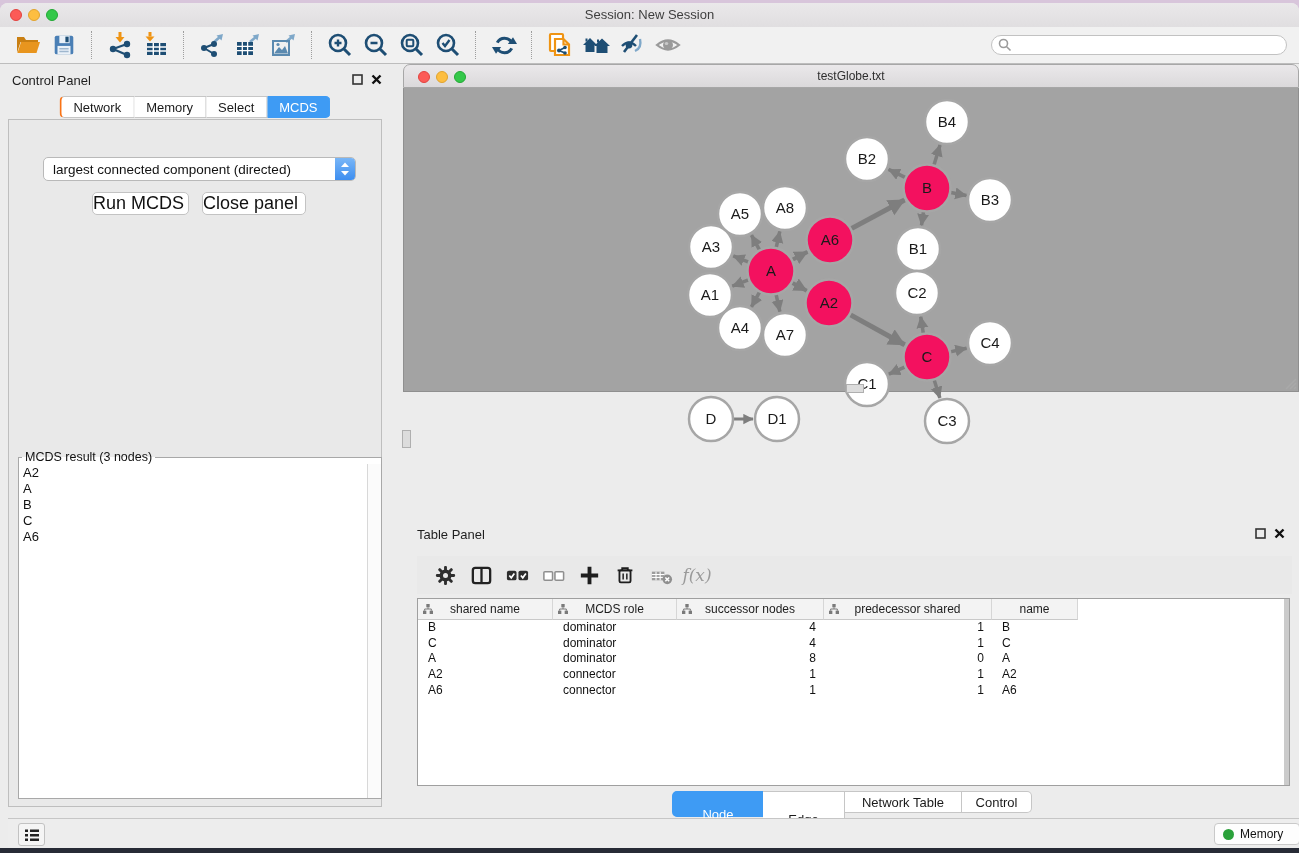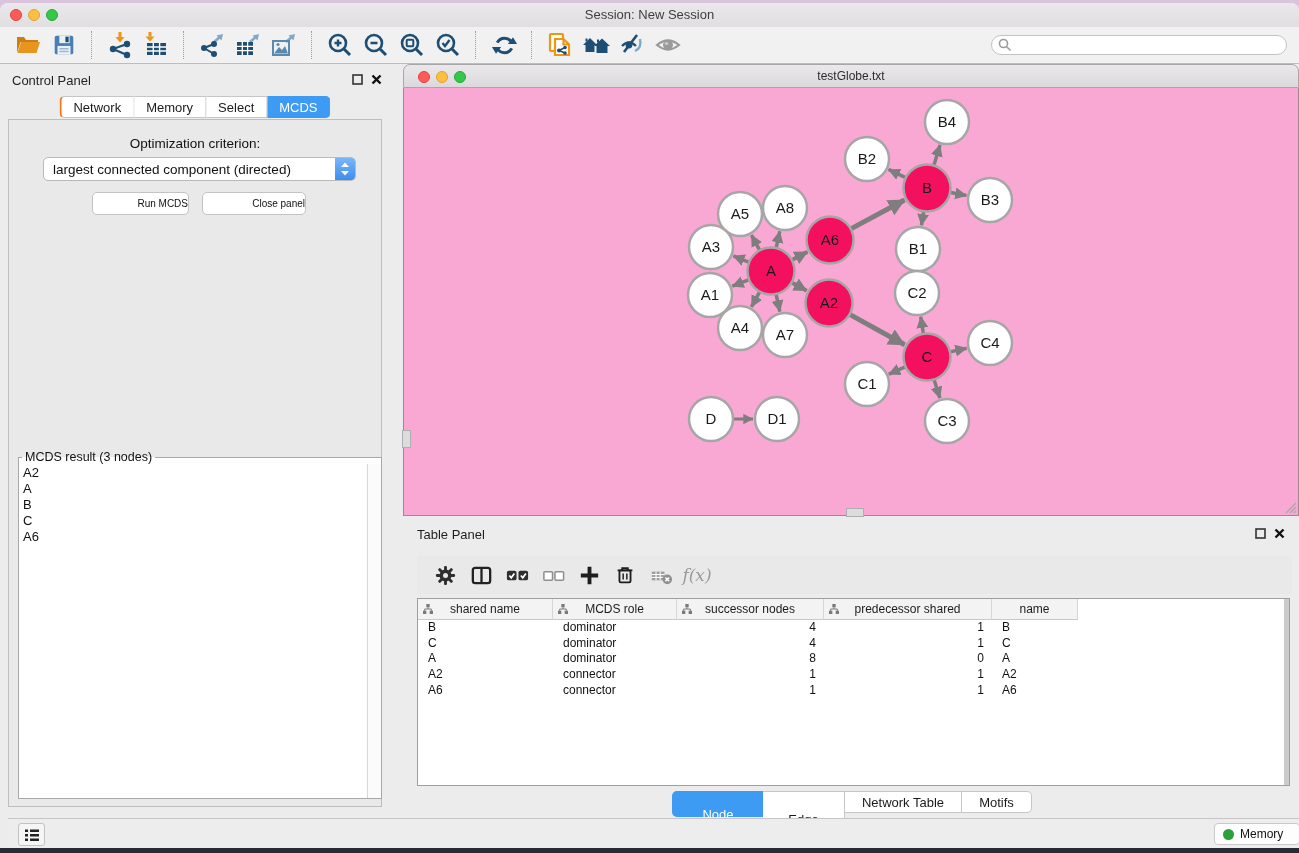--- a/index.html
+++ b/index.html
@@ -31,39 +31,39 @@
   .seg{height:22px;line-height:22px;font-size:13px;color:#1A1A1A;background:#FFF;border:1px solid #C6C6C6;border-left:none;padding:0 12px;text-align:center;box-sizing:border-box;cursor:default}
   .seg.first{border-left:2px solid #f97316;border-radius:5px 0 0 5px}
   .seg.last{border-radius:0 5px 5px 0}
   .seg.sel{background:#3E9BF4;border-color:#3E9BF4;color:#FFF}
   #cp-content{position:absolute;left:8px;top:54px;width:374px;height:688px;background:#E9E9E9;border:1px solid #BEBEBE;box-sizing:border-box}
   .opt-label{position:absolute;left:0;top:16px;width:100%;text-align:center;font-size:13.5px;color:#111}
   .dropdown{position:absolute;left:34px;top:37px;width:313px;height:24px;background:#FFF;border:1px solid #B9B9B9;border-radius:5px;box-sizing:border-box;display:flex;align-items:center}
   .dropdown .dd-text{flex:1;font-size:13.5px;color:#111;padding-left:9px;white-space:nowrap;overflow:hidden}
   .dd-stepper{width:20px;height:22px;border-radius:0 4px 4px 0;background:linear-gradient(#79B6F7,#3D8EF0);position:relative;flex:none}
   .dd-stepper svg{position:absolute;left:4px;top:3px}
-  .btn{position:absolute;height:23px;background:#FFF;border:1px solid #C3C3C3;border-radius:5px;font-size:10px;color:#111;text-align:right;line-height:21px;box-sizing:border-box;cursor:default}
+  .btn{position:absolute;height:23px;background:#FFF;border:1px solid #C3C3C3;border-radius:5px;font-size:18px;color:#111;text-align:left;line-height:21px;box-sizing:border-box;cursor:default}
   #run-btn{left:83px;top:72px;width:97px}
   #close-btn{left:193px;top:72px;width:104px}
   .mcds-box{position:absolute;left:9px;top:330px;width:362px;height:347px;background:#FFF;border:1px solid #A8A8A8;margin:0;padding:0}
   .mcds-box legend{font-size:12.5px;color:#111;padding:0 3px;margin-left:3px}
   #mcds-list{position:absolute;left:0;top:0;right:14px;bottom:0;padding:1px 0 0 4px;overflow:hidden}
   .mcds-item{font-size:13px;color:#111;height:16px;line-height:16px}
   .mcds-scroll{position:absolute;right:0;top:0;bottom:0;width:13px;background:#FBFBFB;border-left:1px solid #D8D8D8}
   .mcds-inner{position:relative;width:100%;height:100%}
 
   
   #net-window{position:absolute;left:403px;top:61px;width:896px;height:452px}
   .net-titlebar{position:relative;height:24px;background:linear-gradient(#EAE8EA,#DBD9DB);border:1px solid #A7A7A7;border-radius:7px 7px 0 0;box-sizing:border-box}
   .net-title-text{line-height:22px;text-align:center;font-size:12px;color:#2E2E2E}
   .ntl{position:absolute;top:6px;width:12px;height:12px;border-radius:50%;box-sizing:border-box}
   .ntl.red{left:14px;background:#FC5B57;border:1px solid #E2433F}
   .ntl.yellow{left:32px;background:#FDBE41;border:1px solid #E0A32E}
   .ntl.green{left:50px;background:#34C84A;border:1px solid #23A835}
-  .net-canvas{position:absolute;left:0;top:24px;width:896px;height:428px;background:#f9a8d4;border:1px solid #8F8F8F;border-top:none;box-sizing:border-box}
+  .net-canvas{position:absolute;left:0;top:24px;width:896px;height:304px;background:#a3a3a3;border:1px solid #8F8F8F;border-top:none;box-sizing:border-box}
   #graph-svg{position:absolute;left:0;top:0}
   .grip{position:absolute;right:1px;bottom:1px}
   .h-left{position:absolute;left:-2px;top:342px;width:7px;height:16px;background:#DCDCDC;border:1px solid #AFAFAF}
   .h-bottom{position:absolute;left:442px;bottom:-2px;width:16px;height:7px;background:#DCDCDC;border:1px solid #AFAFAF}
 
   
   #table-panel{position:absolute;left:403px;top:515px;width:896px;height:300px}
   .tp-title{position:absolute;left:14px;top:9px;font-size:13px;color:#1F1F1F}
   .tp-ctrls{position:absolute;right:14px;top:10px;display:flex;gap:8px;align-items:center}
   .tp-toolbar{position:absolute;left:14px;top:38px;width:875px;height:38px;background:#E9E9E9;display:flex;align-items:center;padding-left:10px;box-sizing:border-box}
@@ -277,21 +277,20 @@
             <path d="M1.5 1.5 L9.5 9.5 M9.5 1.5 L1.5 9.5" stroke="#111" stroke-width="2.4"></path>
           </svg>
       </div>
       <div class="cp-tabs">
         <div class="seg first">Network</div>
         <div class="seg">Memory</div>
         <div class="seg">Select</div>
         <div class="seg last sel">MCDS</div>
       </div>
       <div id="cp-content">
-        <div class="opt-label">Optimization criterion:</div>
         <div class="dropdown">
           <span class="dd-text">largest connected component (directed)</span>
           <span class="dd-stepper">
               <svg width="12" height="16" viewBox="0 0 12 16">
                 <path d="M2 6 L6 1.5 L10 6 Z" fill="#FFF"></path>
                 <path d="M2 10 L6 14.5 L10 10 Z" fill="#FFF"></path>
               </svg>
             </span>
         </div>
         <div class="btn" id="run-btn">Run MCDS</div>
@@ -588,21 +587,21 @@
               <div class="td c3 num">1</div>
               <div class="td c4">A6</div>
             </div>
           </div>
         <div class="tscroll"></div>
       </div>
       <div class="tp-tabs">
         <div class="seg first sel" style="width:91px;padding:12px">Node Table</div>
         <div class="seg" style="width:82px;padding:17px">Edge Table</div>
         <div class="seg" style="width:117px;padding:0">Network Table</div>
-        <div class="seg last" style="width:70px;padding:0">Motifs</div>
+        <div class="seg last" style="width:70px;padding:0">Control</div>
       </div>
     </div>
 
     <div id="statusbar">
       <div class="list-btn">
         <svg width="16" height="16" viewBox="0 0 16 16">
             <g fill="#222">
               <rect x="1" y="2.5" width="3" height="2.5"></rect>
               <rect x="6" y="2.5" width="9" height="2.5"></rect>
               <rect x="1" y="7" width="3" height="2.5"></rect>

